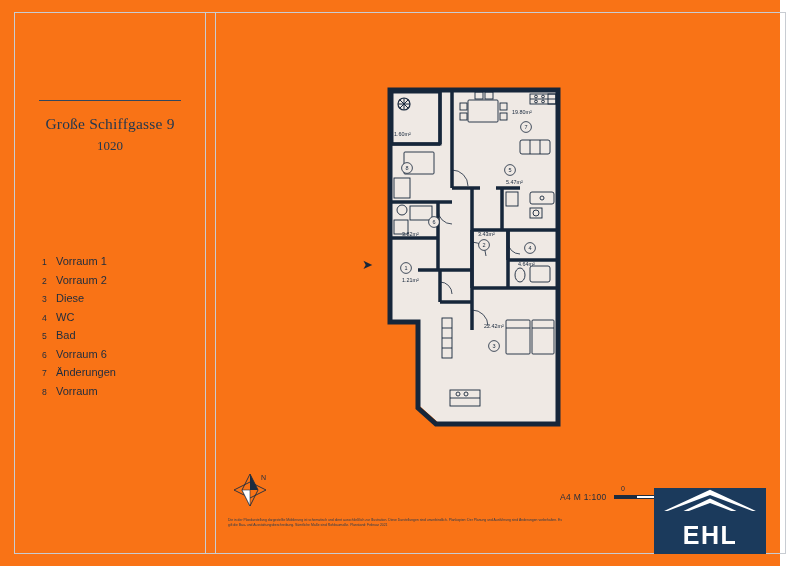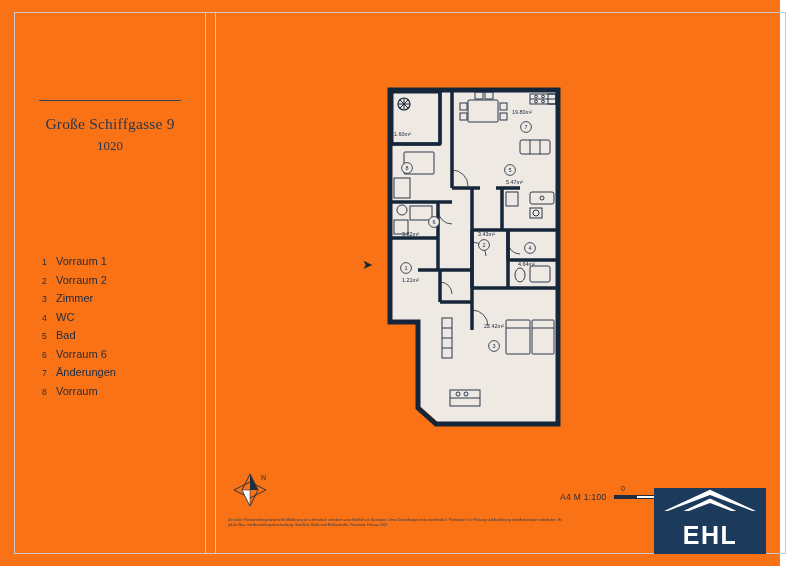--- a/index.html
+++ b/index.html
@@ -209,21 +209,21 @@
     <div class="legend-row">
       <span class="legend-num">1</span>
       <span class="legend-label">Vorraum 1</span>
     </div>
     <div class="legend-row">
       <span class="legend-num">2</span>
       <span class="legend-label">Vorraum 2</span>
     </div>
     <div class="legend-row">
       <span class="legend-num">3</span>
-      <span class="legend-label">Zimmer</span>
+      <span class="legend-label">Diese</span>
     </div>
     <div class="legend-row">
       <span class="legend-num">4</span>
       <span class="legend-label">WC</span>
     </div>
     <div class="legend-row">
       <span class="legend-num">5</span>
       <span class="legend-label">Bad</span>
     </div>
     <div class="legend-row">

